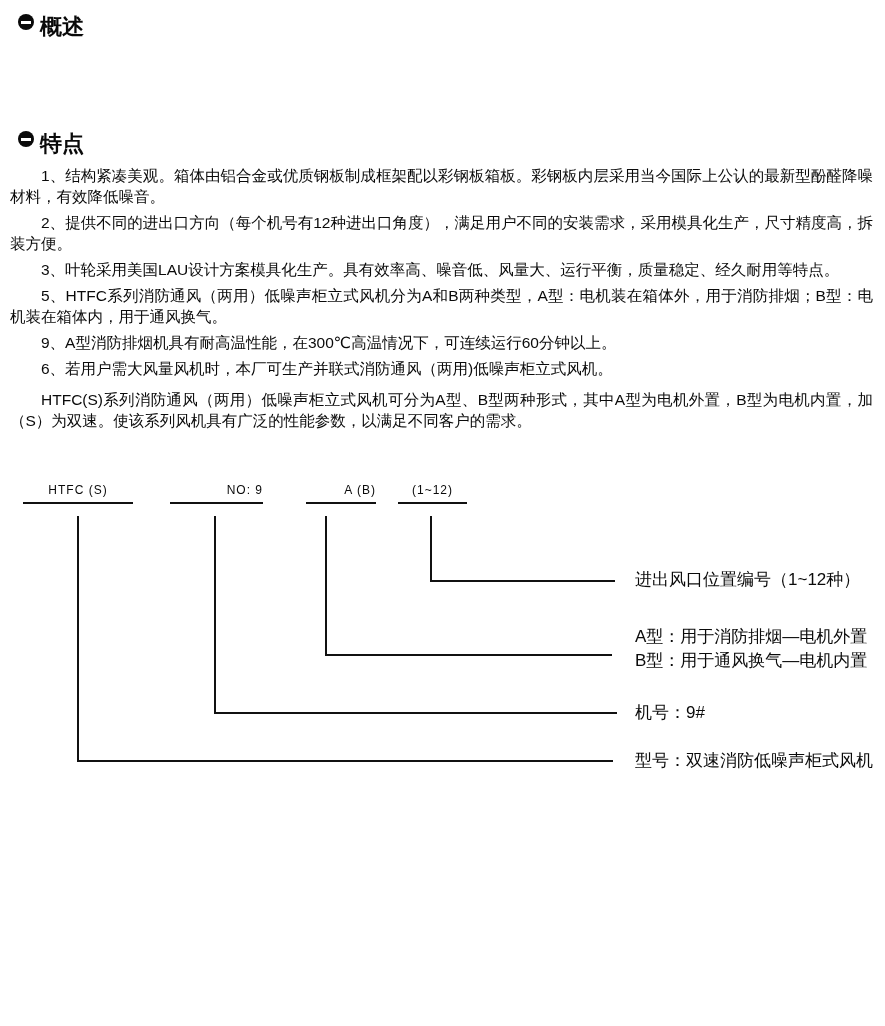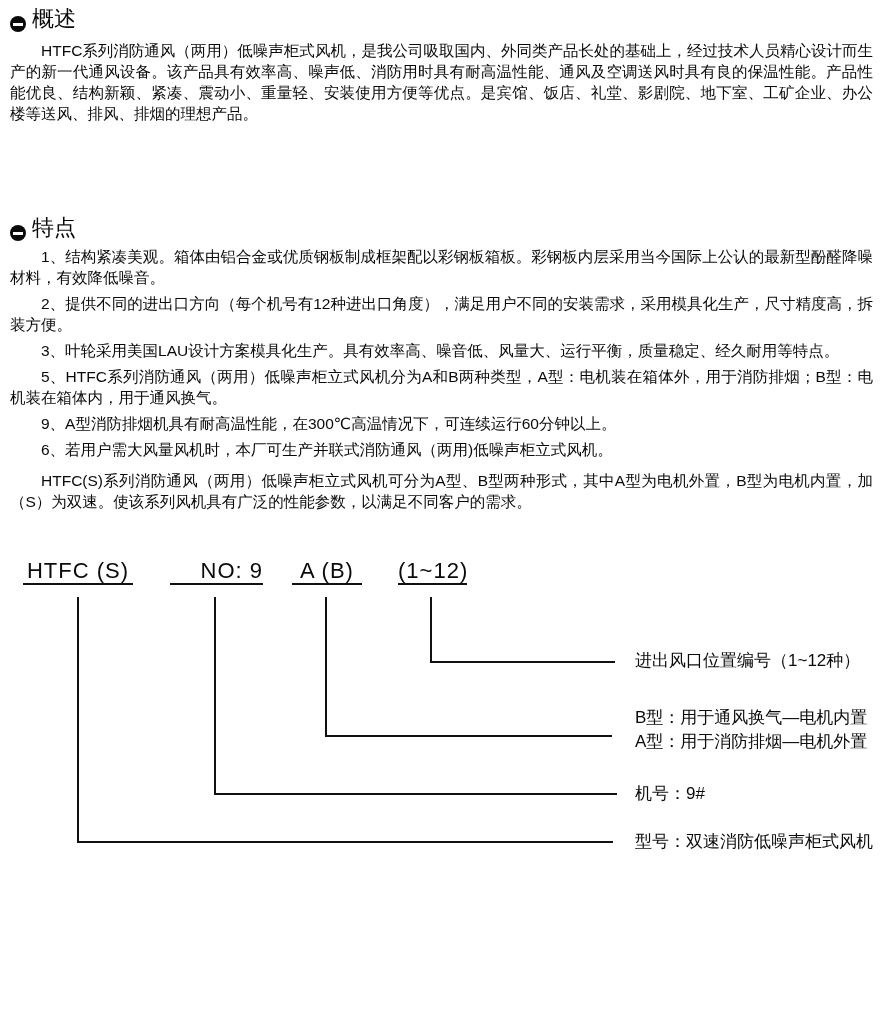--- a/index.html
+++ b/index.html
@@ -10,24 +10,24 @@
     padding: 6px 12px 0 10px;
     background: #ffffff;
     color: #111111;
     font-family: "Liberation Sans", "DejaVu Sans", sans-serif;
     overflow: hidden;
   }
 
   
   .section-title {
     display: flex;
-    align-items: flex-end;
-    margin: 0;
+    align-items: flex-start;
+    margin: 8px;
     font-size: 22px;
-    font-weight: normal;
+    font-weight: bold;
     line-height: 26px;
     color: #0a0a0a;
   }
   .bullet {
     position: relative;
     display: inline-block;
     width: 16px;
     height: 16px;
     border-radius: 50%;
     background: #0a0a0a;
@@ -62,42 +62,42 @@
     position: relative;
     margin-top: 47px;
     height: 306px;
   }
   .code-segment {
     position: absolute;
     top: 0;
     height: 24px;
     line-height: 24px;
     text-align: center;
-    font-size: 22px;
+    font-size: 12px;
     letter-spacing: 1px;
     border-bottom: 2px solid #111111;
     white-space: nowrap;
     color: #0a0a0a;
   }
   .vline { position: absolute; width: 2px; background: #111111; }
   .hline { position: absolute; height: 2px; background: #111111; }
   .diagram-label {
     position: absolute;
     left: 625px;
     font-size: 17px;
     line-height: 22px;
     white-space: nowrap;
     color: #0a0a0a;
   }
   .diagram-label.two-line { line-height: 24px; }
 
   
   #seg-series { left: 13px;  width: 110px; }
   #seg-size   { left: 160px; width: 93px; text-align: right; }
-  #seg-type   { left: 282px; width: 70px; }
+  #seg-type   { left: 296px; width: 70px; text-align: right; }
   #seg-outlet { left: 388px; width: 69px; }
 
   #v-series { left: 67px;  top: 38px; height: 246px; }
   #v-size   { left: 204px; top: 38px; height: 198px; }
   #v-type   { left: 315px; top: 38px; height: 140px; }
   #v-outlet { left: 420px; top: 38px; height: 66px; }
 
   #h-outlet { top: 102px; left: 420px; width: 185px; }
   #h-type   { top: 176px; left: 315px; width: 287px; }
   #h-size   { top: 234px; left: 204px; width: 403px; }
@@ -111,21 +111,20 @@
 </head>
 <body>
 
 <section>
   <h2 class="section-title" id="overview-title">
     <span class="bullet">
         <span class="bullet-bar"></span>
       </span>
     <span>概述</span>
   </h2>
-  <p class="body-text">HTFC系列消防通风（两用）低噪声柜式风机，是我公司吸取国内、外同类产品长处的基础上，经过技术人员精心设计而生产的新一代通风设备。该产品具有效率高、噪声低、消防用时具有耐高温性能、通风及空调送风时具有良的保温性能。产品性能优良、结构新颖、紧凑、震动小、重量轻、安装使用方便等优点。是宾馆、饭店、礼堂、影剧院、地下室、工矿企业、办公楼等送风、排风、排烟的理想产品。</p>
 </section>
 
 <section>
   <h2 class="section-title" id="features-title">
     <span class="bullet">
         <span class="bullet-bar"></span>
       </span>
     <span>特点</span>
   </h2>
   <p class="body-text feature-item">1、结构紧凑美观。箱体由铝合金或优质钢板制成框架配以彩钢板箱板。彩钢板内层采用当今国际上公认的最新型酚醛降噪材料，有效降低噪音。</p>
@@ -150,19 +149,19 @@
     <div class="vline" id="v-type"></div>
     <div class="vline" id="v-outlet"></div>
 
     <div class="hline" id="h-outlet"></div>
     <div class="hline" id="h-type"></div>
     <div class="hline" id="h-size"></div>
     <div class="hline" id="h-series"></div>
 
     <div class="diagram-label" id="lbl-outlet">进出风口位置编号（1~12种）</div>
     <div class="diagram-label two-line" id="lbl-type">
+      <div>A型：用于消防排烟—电机外置</div>
       <div>B型：用于通风换气—电机内置</div>
-      <div>A型：用于消防排烟—电机外置</div>
     </div>
     <div class="diagram-label" id="lbl-size">机号：9#</div>
     <div class="diagram-label" id="lbl-model">型号：双速消防低噪声柜式风机</div>
   </div>
 </section>
 
 </body></html>

